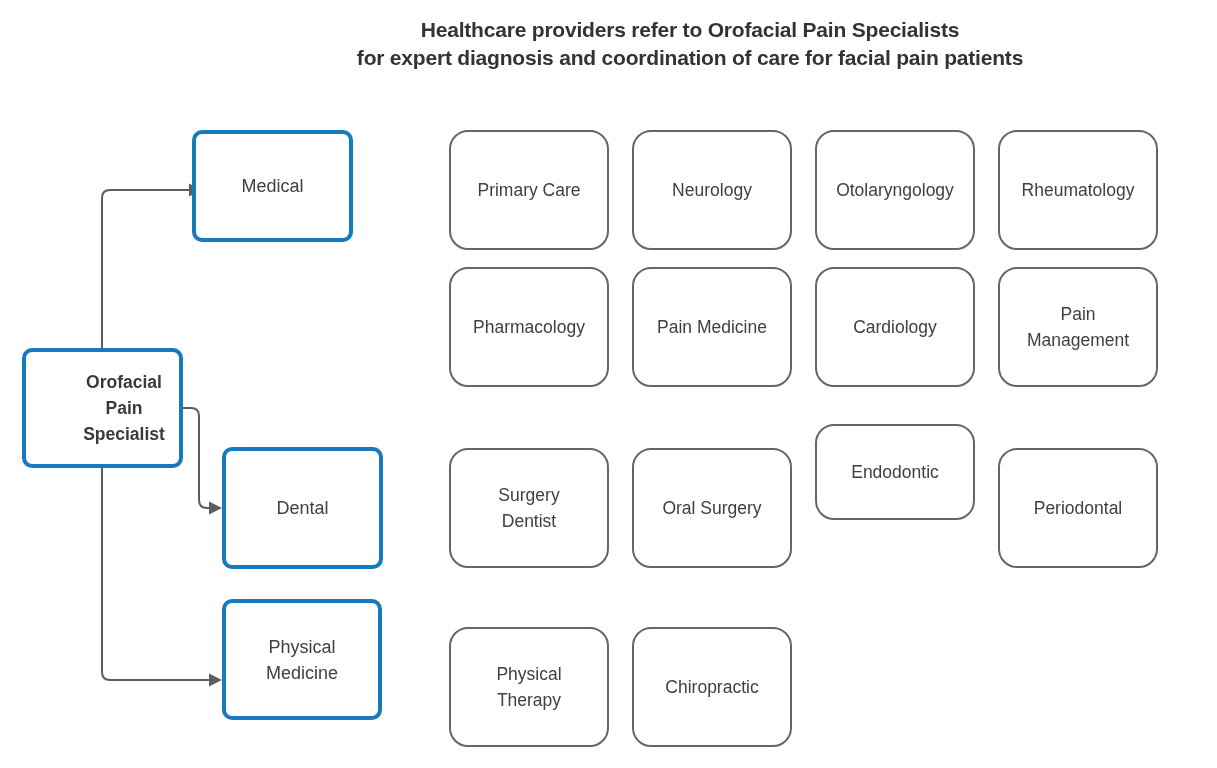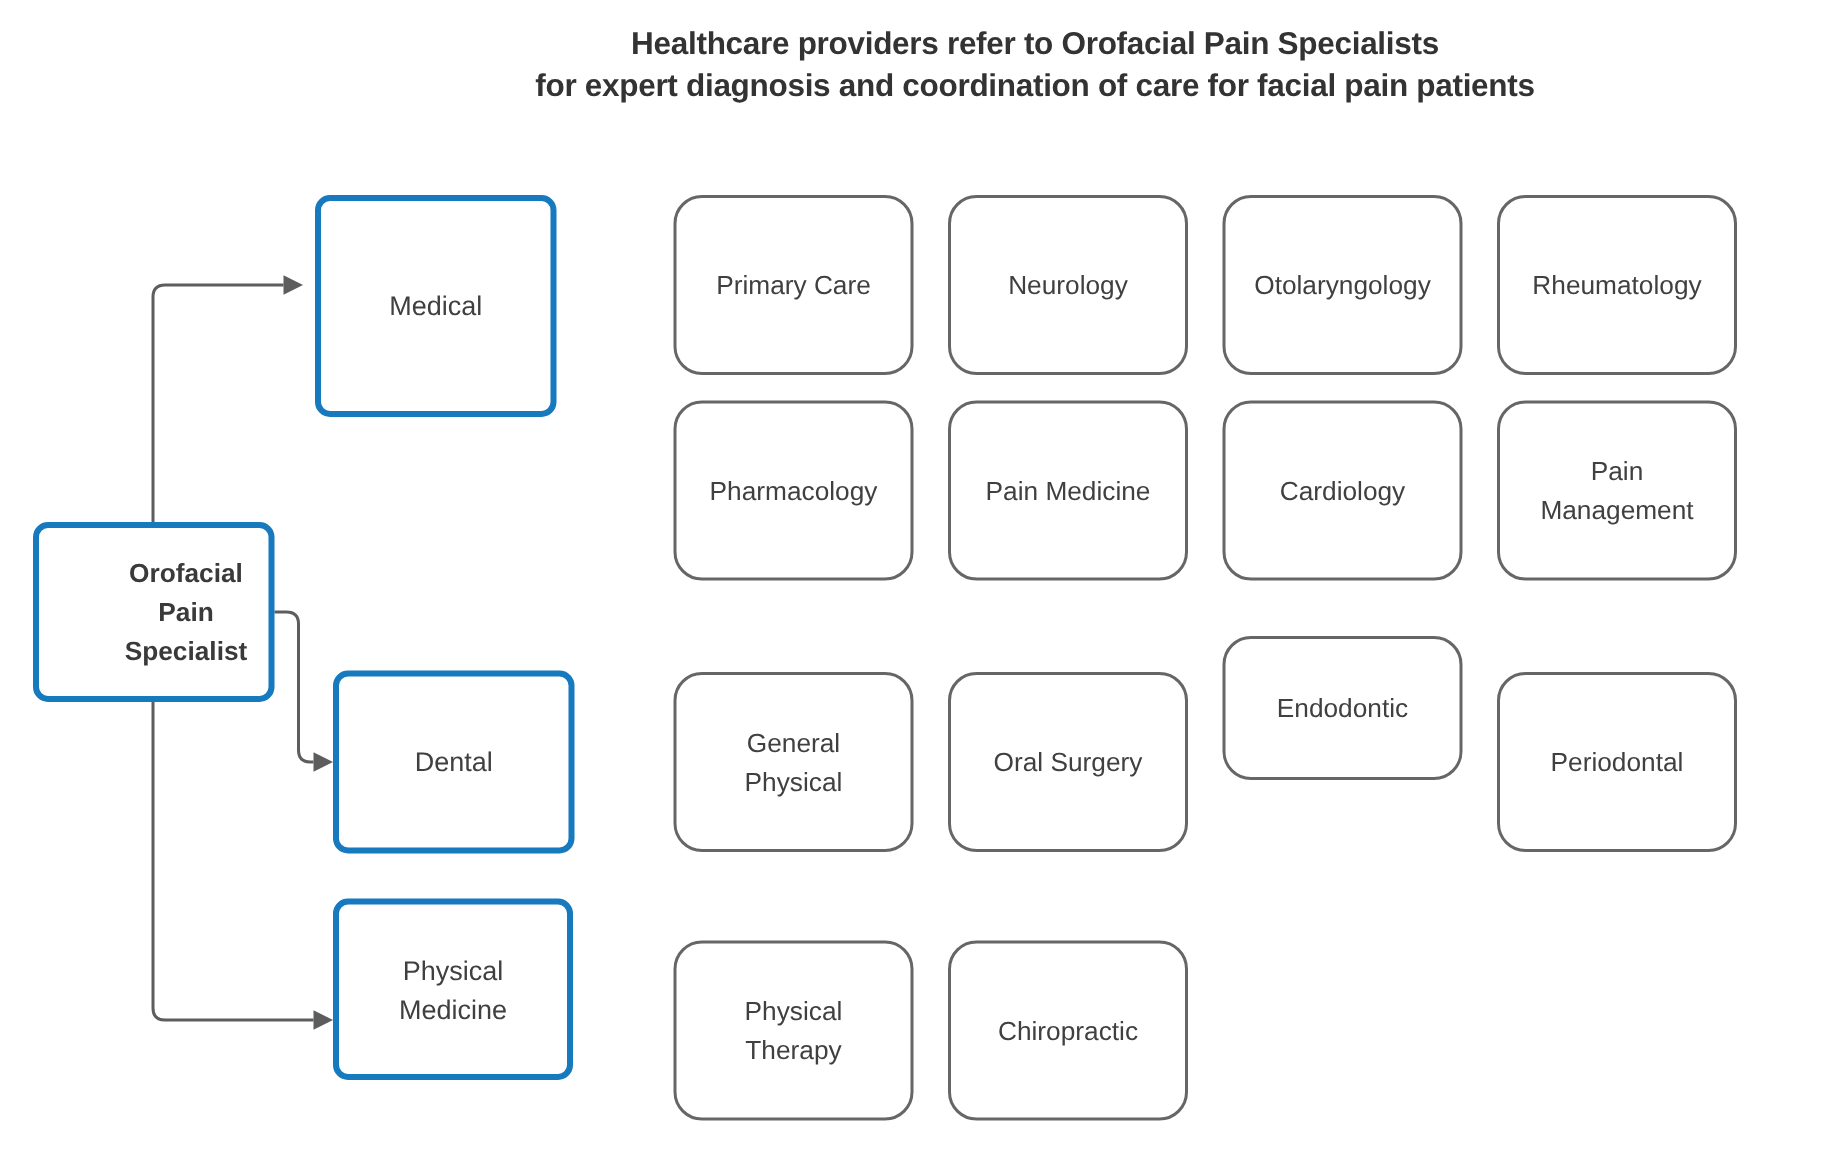--- a/index.html
+++ b/index.html
@@ -44,21 +44,21 @@
     <path d="M183 408 H191 Q199 408 199 416 V500 Q199 508 207 508 H209"></path>
     <polygon points="209,501.5 222,508 209,514.5"></polygon>
     <path d="M102 468 V672 Q102 680 110 680 H209"></path>
     <polygon points="209,673.5 222,680 209,686.5"></polygon>
   </svg>
 
   <div class="node root" style="left:22px;top:348px;width:161px;height:120px">
     <span>Orofacial Pain Specialist</span>
   </div>
 
-  <div class="node cat" style="left:210px;top:130px;width:161px;height:148px">
+  <div class="node cat" style="left:192px;top:130px;width:161px;height:112px">
     <span>Medical</span>
   </div>
   <div class="node cat" style="left:222px;top:447px;width:161px;height:122px">
     <span>Dental</span>
   </div>
   <div class="node cat" style="left:222px;top:599px;width:160px;height:121px">
     <span>Physical Medicine</span>
   </div>
 
   <div class="node" style="left:449px;top:130px;width:160px;height:120px">
@@ -81,21 +81,21 @@
     <span>Pain Medicine</span>
   </div>
   <div class="node" style="left:815px;top:267px;width:160px;height:120px">
     <span>Cardiology</span>
   </div>
   <div class="node" style="left:998px;top:267px;width:160px;height:120px">
     <span>Pain Management</span>
   </div>
 
   <div class="node" style="left:449px;top:448px;width:160px;height:120px">
-    <span>General Physical</span>
+    <span>Surgery Dentist</span>
   </div>
   <div class="node" style="left:632px;top:448px;width:160px;height:120px">
     <span>Oral Surgery</span>
   </div>
   <div class="node" style="left:815px;top:424px;width:160px;height:96px">
     <span>Endodontic</span>
   </div>
   <div class="node" style="left:998px;top:448px;width:160px;height:120px">
     <span>Periodontal</span>
   </div>

